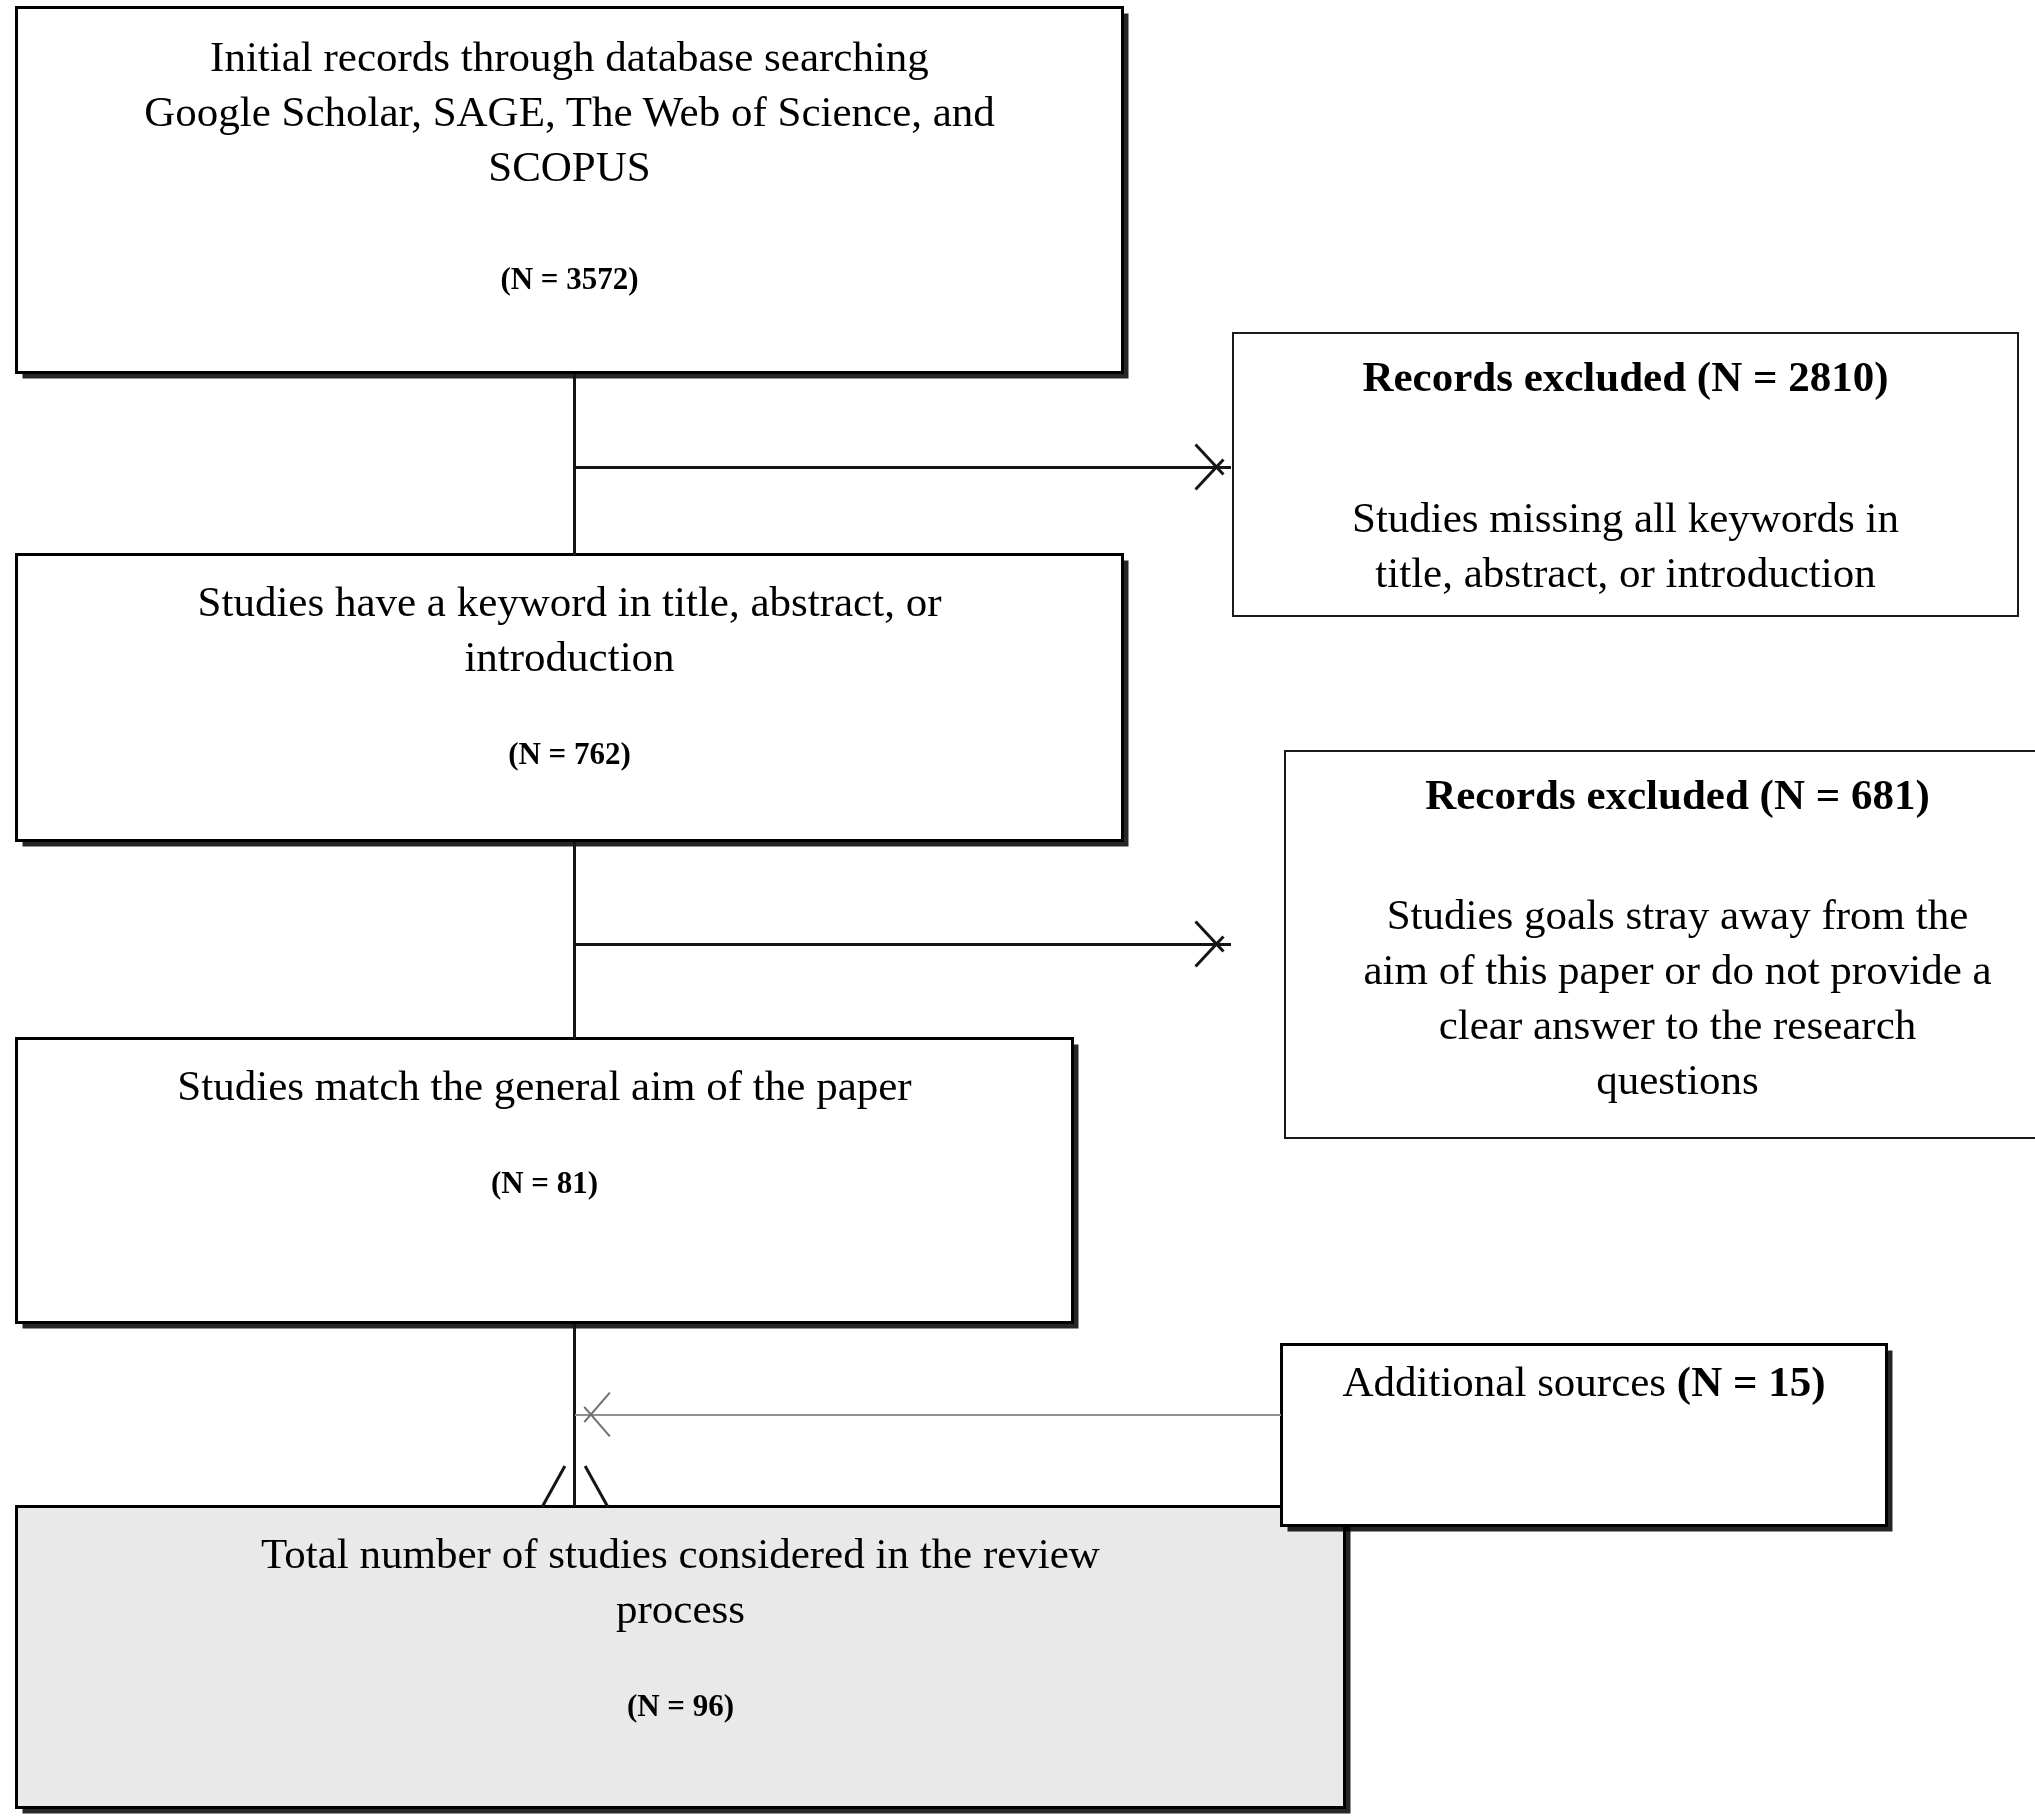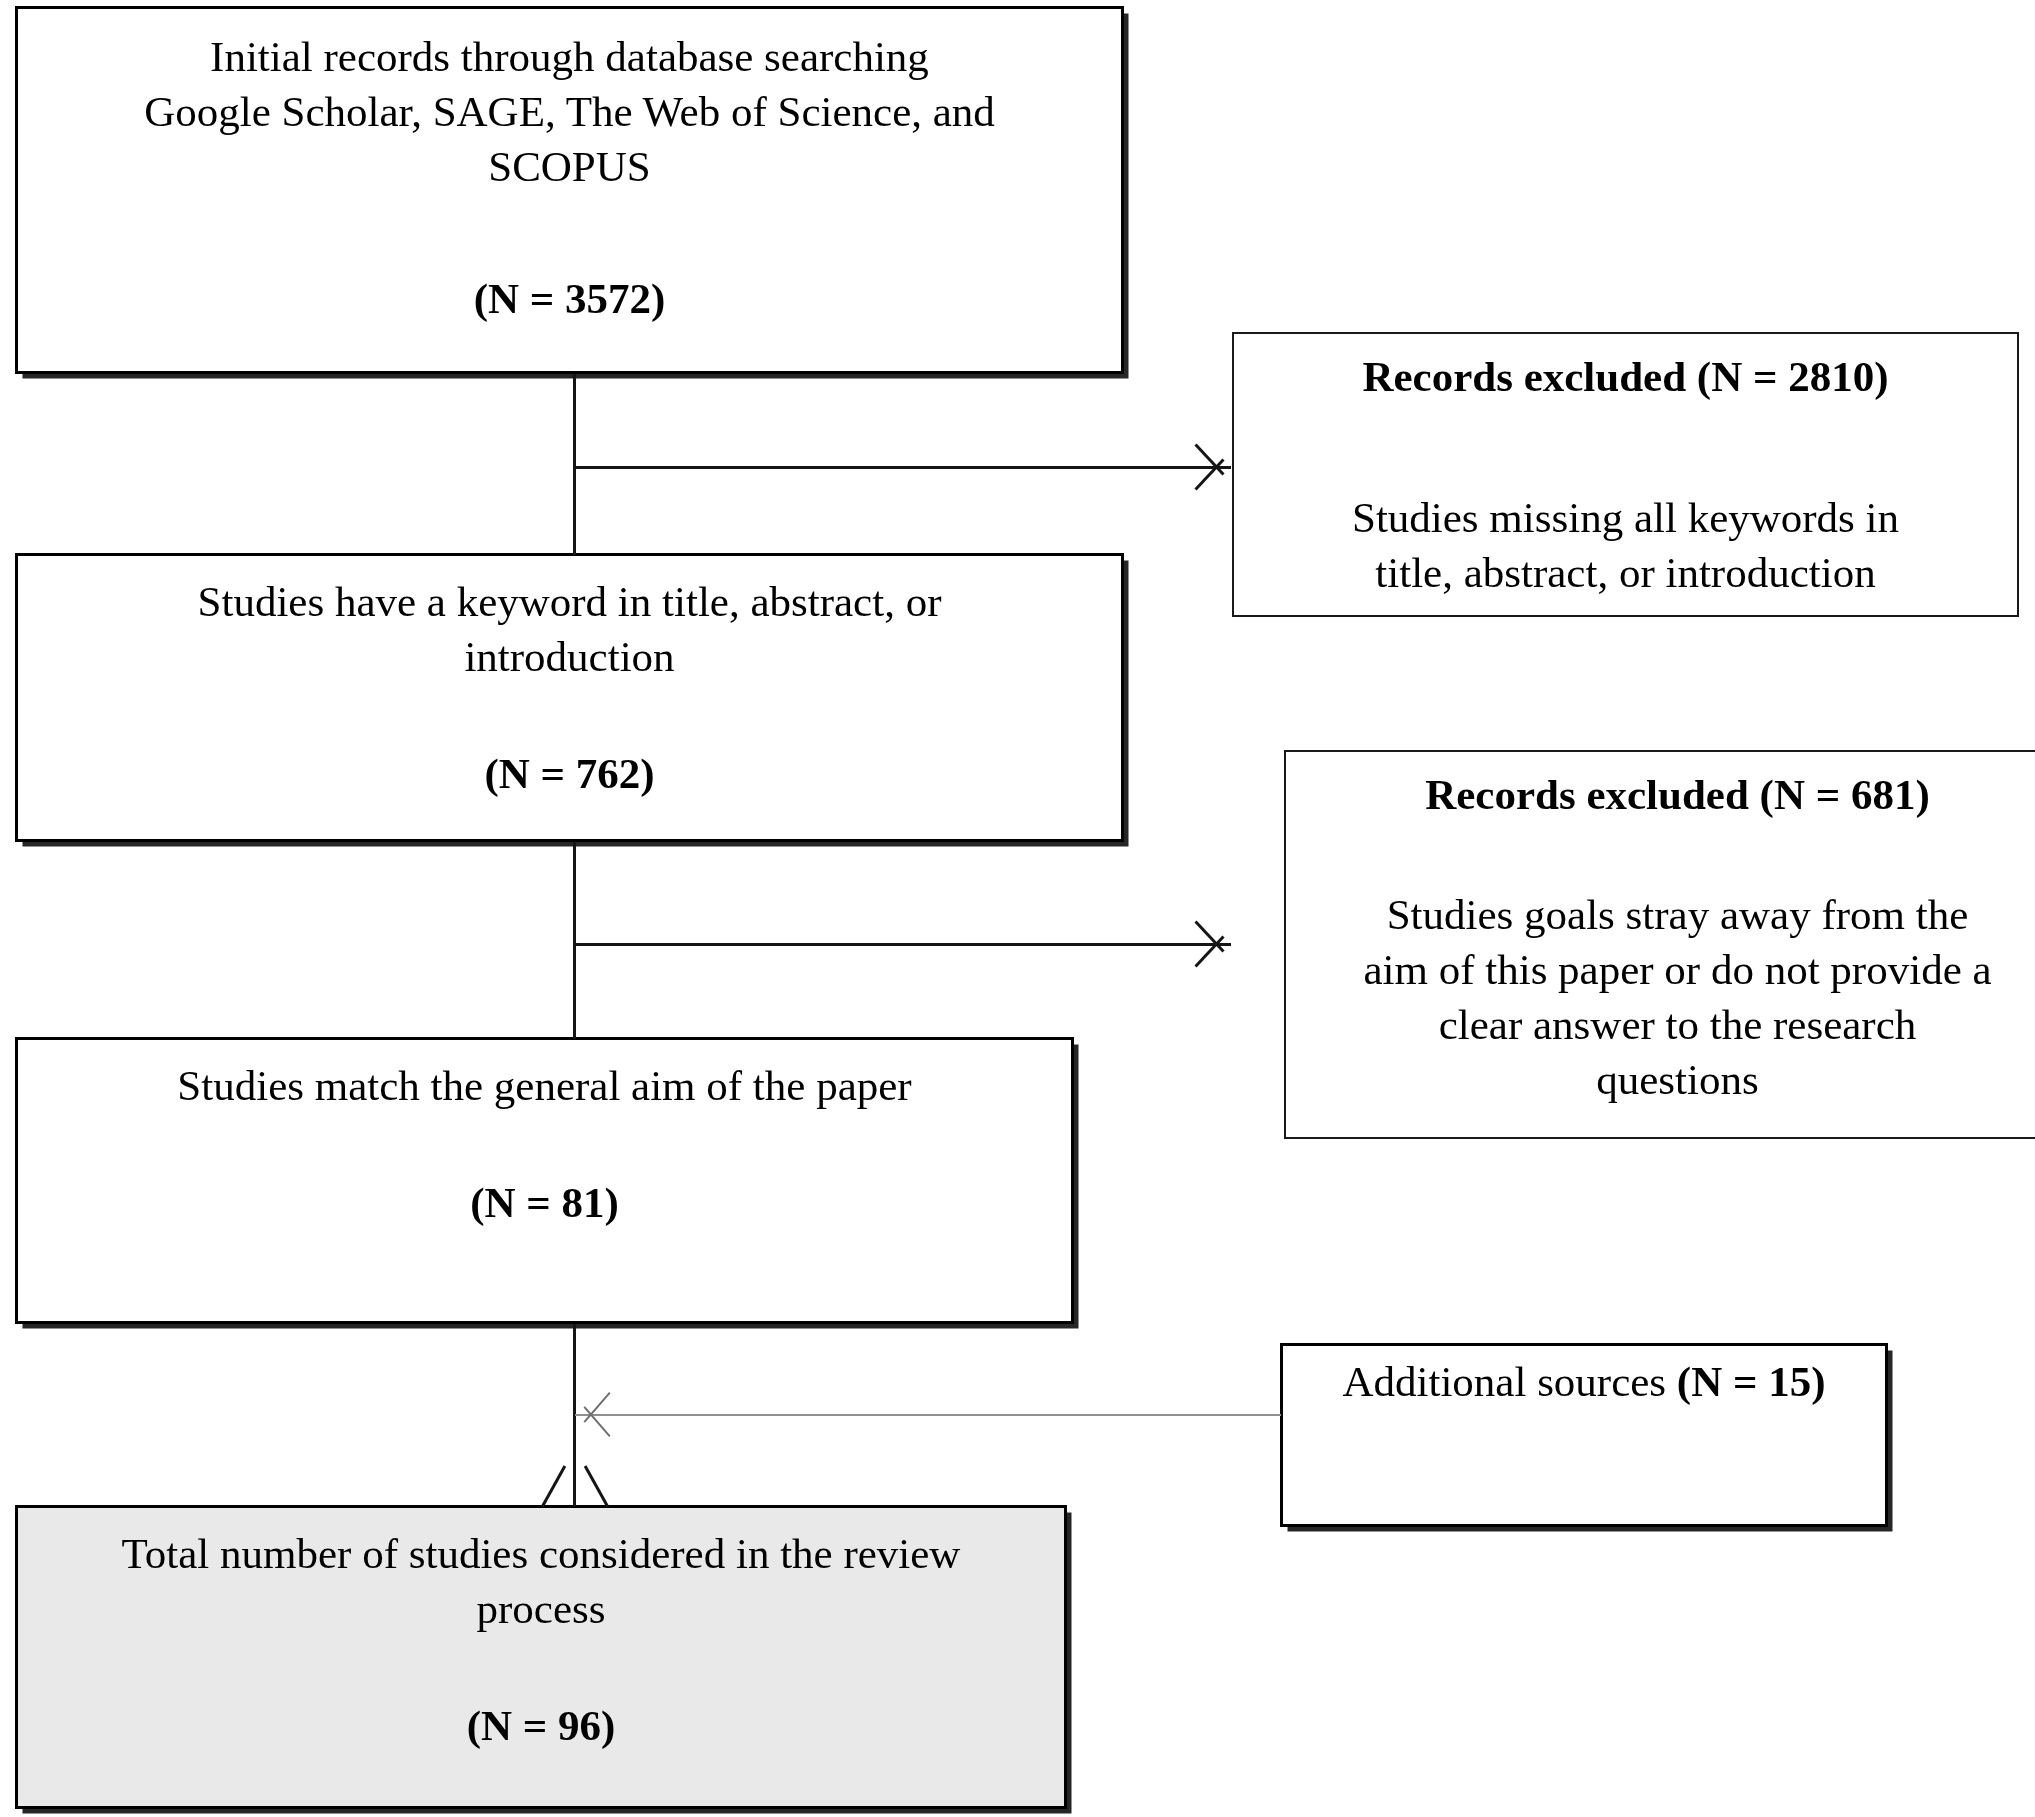--- a/index.html
+++ b/index.html
@@ -40,21 +40,21 @@
     background: #e9e9e9;
     box-shadow: 6px 6px 0 -1.5px rgba(0,0,0,0.85);
   }
 
   .line-txt {
     display: block;
     line-height: 1.28;
     white-space: pre-line;
   }
   .txt-main { font-size: 43px; }
-  .txt-count { font-size: 43px; font-weight: bold; margin-top: 12px; }
+  .txt-count { font-size: 31px; font-weight: bold; }
   .txt-head { font-size: 43px; font-weight: bold; }
   .gap-md { height: 50px; }
   .gap-lg { height: 65px; }
 
   .inline-row { font-size: 43px; }
   .inline-row b { font-weight: bold; }
 
   
   .vline {
     position: absolute;
@@ -104,21 +104,21 @@
     <span class="gap-md"></span>
     <span class="line-txt txt-count">(N = 762)</span>
   </div>
 
   <div class="box box-left" style="left:15px; top:1037px; width:1059px; height:287px; padding:18px 29px;">
     <span class="line-txt txt-main">Studies match the general aim of the paper</span>
     <span class="gap-md"></span>
     <span class="line-txt txt-count">(N = 81)</span>
   </div>
 
-  <div class="box box-result" style="left:15px; top:1505px; width:1052px; height:304px; padding:18px 30px;">
+  <div class="box box-result" style="left:15px; top:1505px; width:1331px; height:304px; padding:18px 30px;">
     <span class="line-txt txt-main">Total number of studies considered in the review
 process</span>
     <span class="gap-md"></span>
     <span class="line-txt txt-count">(N = 96)</span>
   </div>
 
   <div class="box box-right" style="left:1232px; top:332px; width:787px; height:285px; padding:15px 41px;gap:32px;">
     <span class="line-txt txt-head">Records excluded (N = 2810)</span>
     <span class="gap-lg"></span>
     <span class="line-txt txt-main">Studies missing all keywords in

